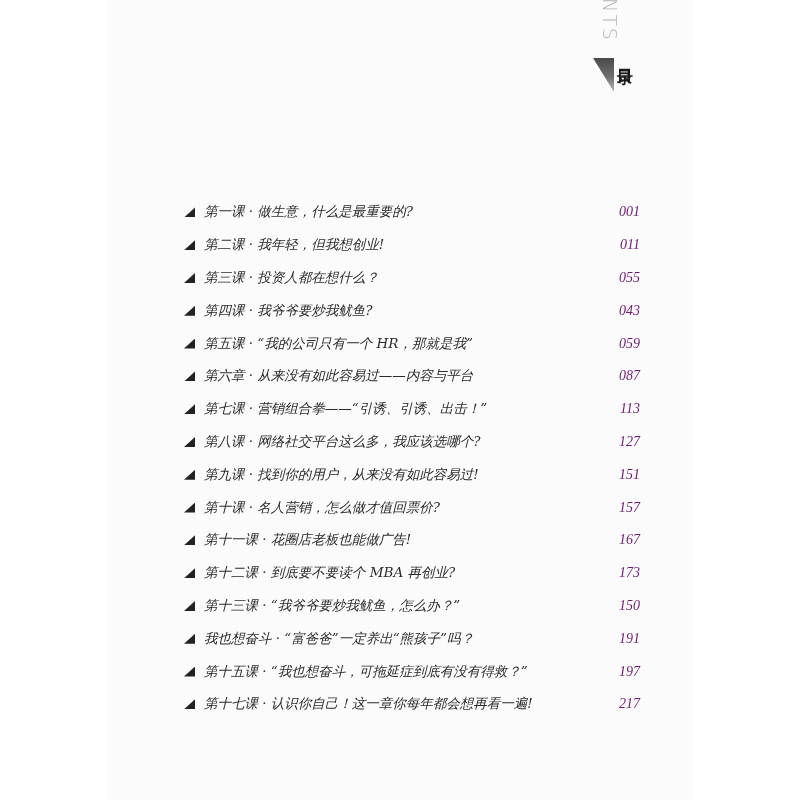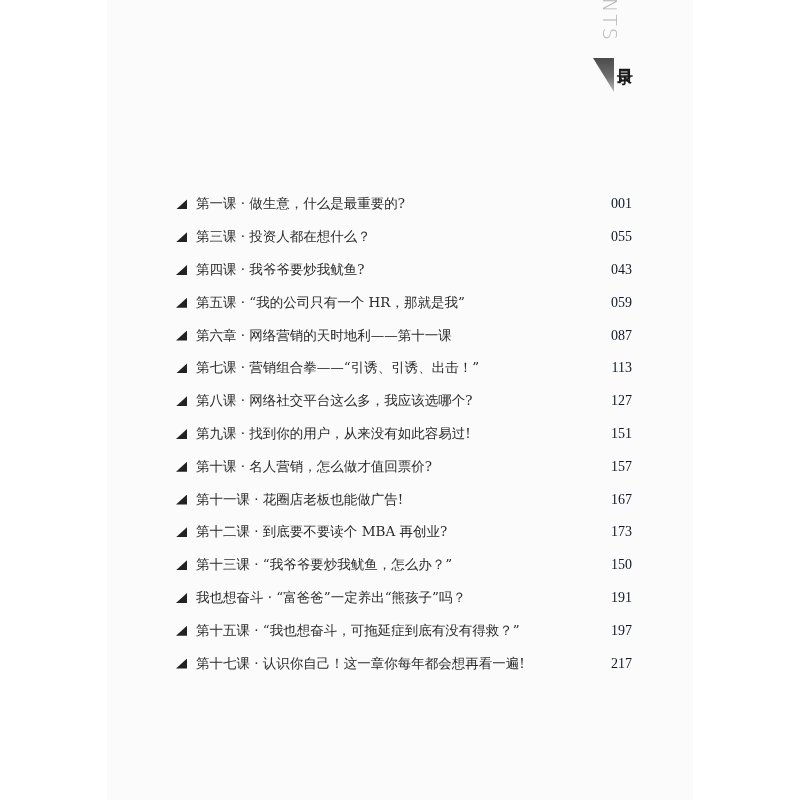--- a/index.html
+++ b/index.html
@@ -59,23 +59,24 @@
       font-size: 16px;
       line-height: 18px;
       color: #1a1a1a;
       letter-spacing: 1px;
     }
     .toc {
       position: absolute;
       left: 176px;
       top: 188px;
       width: 458px;
-      margin: 0;
+      margin: 8px;
       padding: 0;
       list-style: none;
+      font-style: italic;
     }
     .toc-row {
       position: relative;
       height: 32.8px;
       display: flex;
       align-items: center;
     }
     .bullet {
       width: 11px;
       height: 10px;
@@ -88,21 +89,21 @@
       font-family: "DejaVu Serif", serif;
       font-size: 13.5px;
       color: #2a2a2a;
       white-space: nowrap;
       flex: 1 1 auto;
       letter-spacing: 0px;
     }
     .pg {
       font-family: "Liberation Serif", serif;
       font-size: 14px;
-      color: #0f172a;
+      color: #701a75;
       position: absolute;
       right: 2px;
     }
   </style>
 </head>
 <body>
 
 <div class="page"></div>
 
 <div class="contents-en">
@@ -113,36 +114,41 @@
 <div class="mulu">目录</div>
 
 <ul class="toc">
   <li class="toc-row">
       <span class="bullet"></span>
       <span class="title">第一课 · 做生意，什么是最重要的?</span>
       <span class="pg">001</span>
     </li>
   <li class="toc-row">
       <span class="bullet"></span>
+      <span class="title">第二课 · 我年轻，但我想创业!</span>
+      <span class="pg">011</span>
+    </li>
+  <li class="toc-row">
+      <span class="bullet"></span>
       <span class="title">第三课 · 投资人都在想什么？</span>
       <span class="pg">055</span>
     </li>
   <li class="toc-row">
       <span class="bullet"></span>
       <span class="title">第四课 · 我爷爷要炒我鱿鱼?</span>
       <span class="pg">043</span>
     </li>
   <li class="toc-row">
       <span class="bullet"></span>
       <span class="title">第五课 · “我的公司只有一个 HR，那就是我”</span>
       <span class="pg">059</span>
     </li>
   <li class="toc-row">
       <span class="bullet"></span>
-      <span class="title">第六章 · 网络营销的天时地利——第十一课</span>
+      <span class="title">第六章 · 从来没有如此容易过——内容与平台</span>
       <span class="pg">087</span>
     </li>
   <li class="toc-row">
       <span class="bullet"></span>
       <span class="title">第七课 · 营销组合拳——“引诱、引诱、出击！”</span>
       <span class="pg">113</span>
     </li>
   <li class="toc-row">
       <span class="bullet"></span>
       <span class="title">第八课 · 网络社交平台这么多，我应该选哪个?</span>

